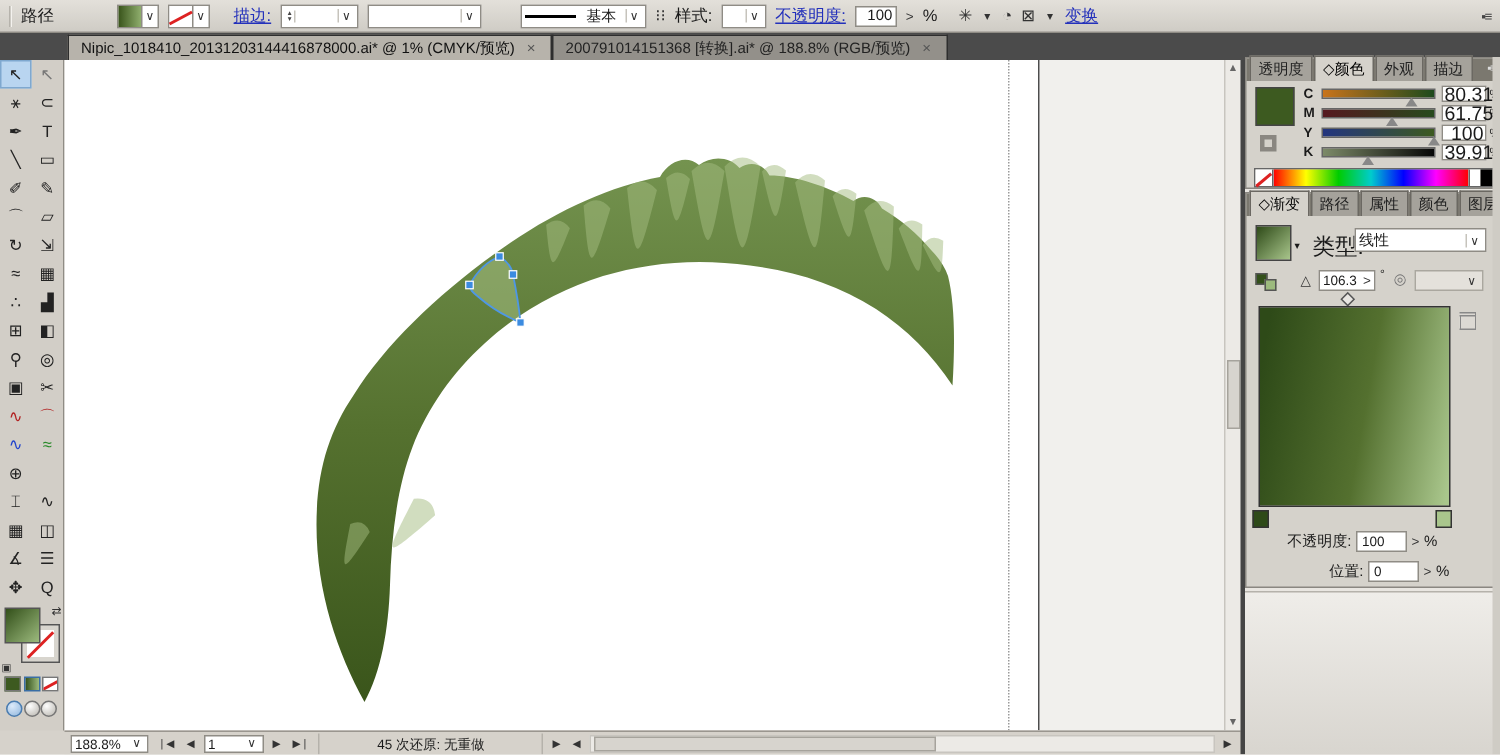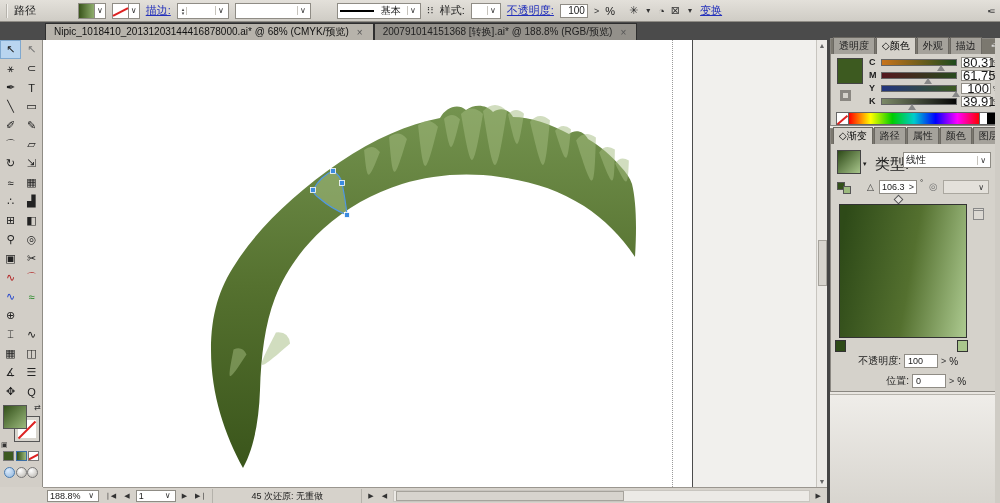--- a/index.html
+++ b/index.html
@@ -161,21 +161,21 @@
     <span class="grip"></span>
     <span class="cb-label" style="margin-right:36px;">路径</span>
     <span class="swatch-combo">
       <span class="sw fill-grad"></span>
       <span class="dd">∨</span>
     </span>
     <span class="swatch-combo">
       <span class="sw none-sw"></span>
       <span class="dd">∨</span>
     </span>
-    <span class="link" style="">描边:</span>
+    <span class="link" style="margin-left:10px;">描边:</span>
     <span class="combo" style="width:52px;">
       <span class="spin">▴<br>▾</span>
       <span></span>
       <span class="dd">∨</span>
     </span>
     <span class="combo" style="width:76px;">
       <span></span>
       <span class="dd">∨</span>
     </span>
     <span class="combo" style="width:84px;margin-left:20px;">
@@ -198,21 +198,21 @@
     <span class="cb-icon">◔</span>
     <span class="cb-icon">⊠</span>
     <span class="dd">▾</span>
     <span class="link">变换</span>
     <span class="spacer"></span>
     <span class="menu-icon">▪≡</span>
   </div>
 
   <div id="tab-bar">
       <span class="doc-tab active">
-        <span>Nipic_1018410_20131203144416878000.ai*  @  68%  (CMYK/预览)</span>
+        <span>Nipic_1018410_20131203144416878000.ai*  @  1%  (CMYK/预览)</span>
         <span class="tab-close">×</span>
       </span>
       <span class="doc-tab">
         <span>200791014151368 [转换].ai*  @  188.8%  (RGB/预览)</span>
         <span class="tab-close">×</span>
       </span>
     </div>
 
   <div id="toolbar">
     <div id="tool-grid">

